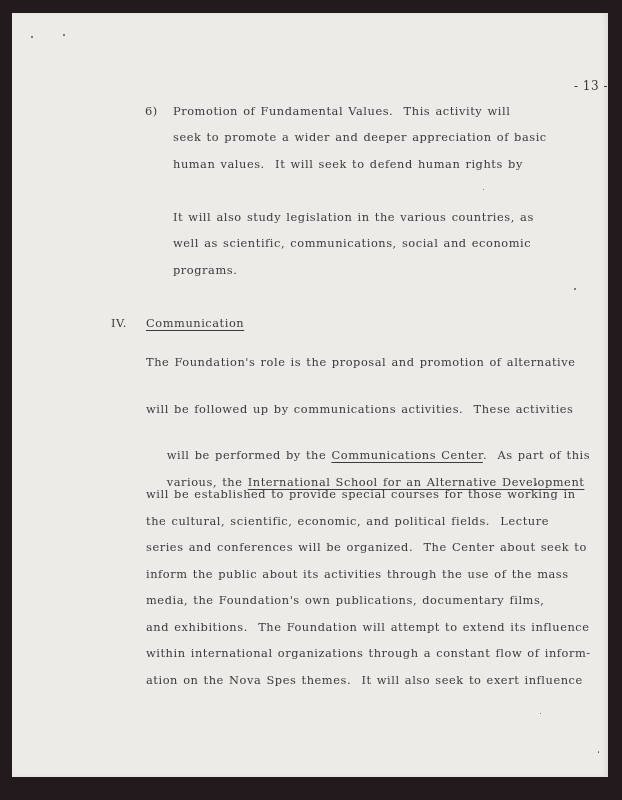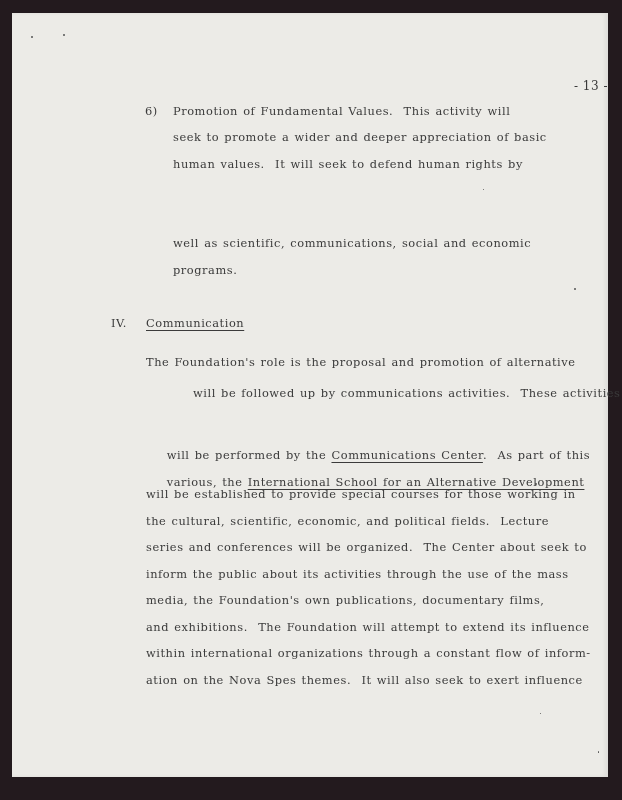--- a/index.html
+++ b/index.html
@@ -67,28 +67,29 @@
   <span class="speck" style="left:523px;top:470px;"></span>
   <span class="speck" style="left:528px;top:700px;width:1px;height:1px;"></span>
   <span class="speck" style="left:586px;top:738px;width:1px;height:2px;"></span>
 
   <div class="page-number">- 13 -</div>
 
   <div class="line" style="left: 133px; top: 91px; white-space: pre;">6)</div>
   <div class="line" style="left: 161px; top: 91px; white-space: pre;">Promotion of Fundamental Values.  This activity will</div>
   <div class="line" style="left: 161px; top: 144px; white-space: pre;">human values.  It will seek to defend human rights by</div>
   <div class="line" style="left: 161px; top: 117px; white-space: pre;">seek to promote a wider and deeper appreciation of basic</div>
+  <div class="line" style="left: 161px; top: 197px; white-space: pre;">It will also study legislation in the various countries, as</div>
   <div class="line" style="left: 161px; top: 223px; white-space: pre;">well as scientific, communications, social and economic</div>
   <div class="line" style="left: 161px; top: 250px; white-space: pre;">programs.</div>
 
   <div class="line" style="left: 99px; top: 303px; white-space: pre;">IV.</div>
   <div class="line u" style="left: 134px; top: 303px; white-space: pre;">Communication</div>
 
   <div class="line" style="left: 134px; top: 342px; white-space: pre;"><span>The Foundation's role is the proposal and promotion of alternative</span></div>
-  <div class="line" style="left: 134px; top: 373px; white-space: pre; margin-left: 47px;"><span>will be followed up by communications activities.  These activities</span></div>
+  <div class="line" style="left: 134px; top: 389px; white-space: pre;"><span>will be followed up by communications activities.  These activities</span></div>
   <div class="line" style="left: 134px; top: 421px; white-space: pre;">
     <span>will be performed by the </span><span class="u">Communications Center</span><span>.  As part of this</span>
   </div>
   <div class="line" style="left: 134px; top: 448px; white-space: pre;">
     <span>various, the </span><span class="u">International School for an Alternative Development</span>
   </div>
   <div class="line" style="left: 134px; top: 474px; white-space: pre;"><span>will be established to provide special courses for those working in</span></div>
   <div class="line" style="left: 134px; top: 501px; white-space: pre;"><span>the cultural, scientific, economic, and political fields.  Lecture</span></div>
   <div class="line" style="left: 134px; top: 527px; white-space: pre;"><span>series and conferences will be organized.  The Center about seek to</span></div>
   <div class="line" style="left: 134px; top: 554px; white-space: pre;"><span>inform the public about its activities through the use of the mass</span></div>

